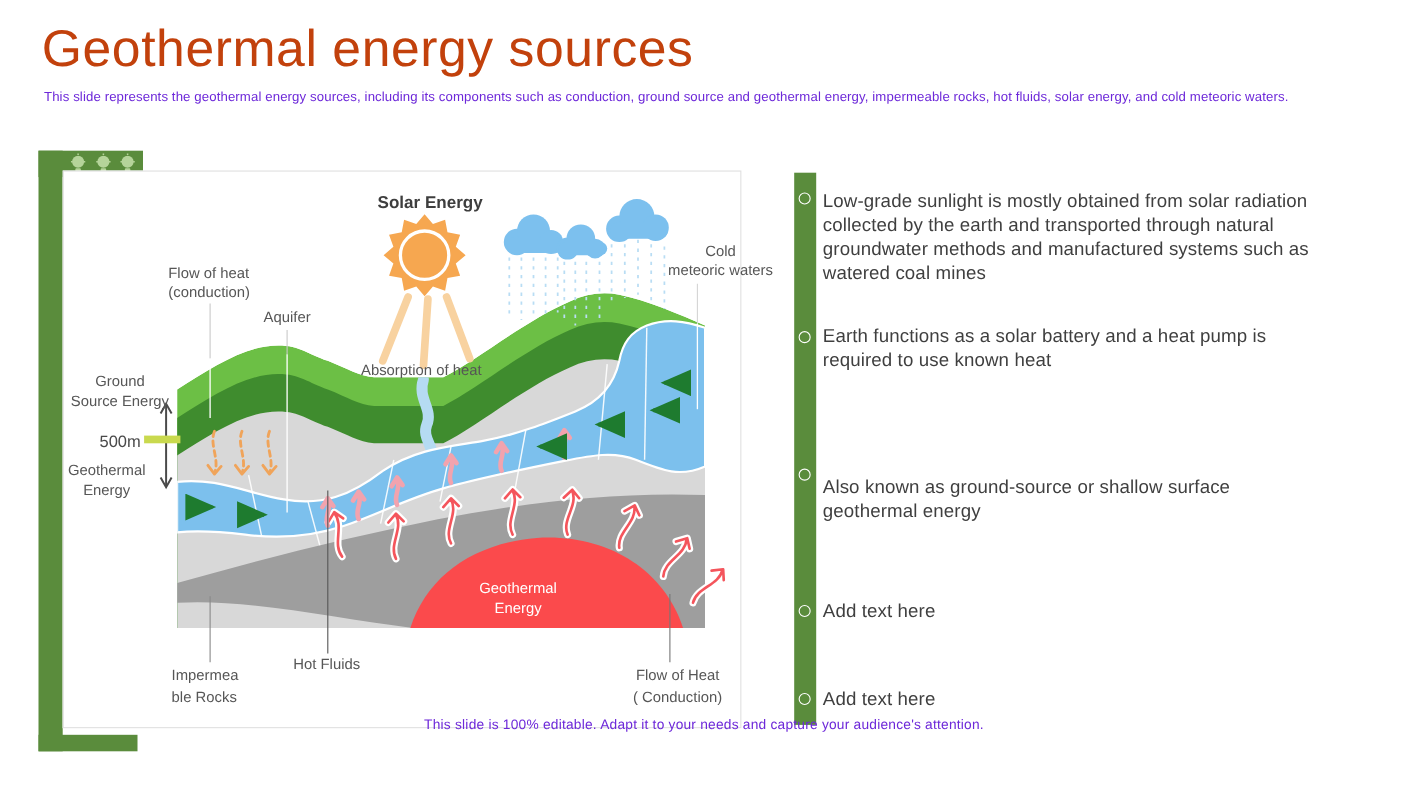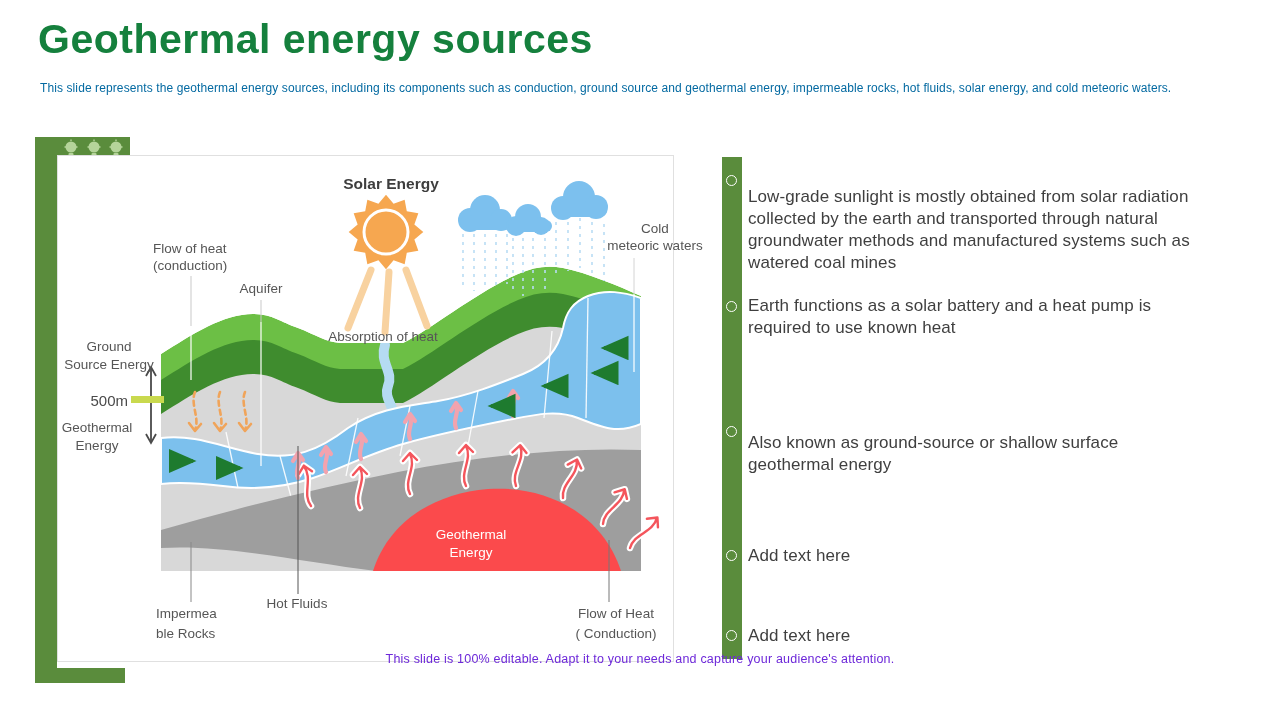--- a/index.html
+++ b/index.html
@@ -3,41 +3,41 @@
 <meta charset="utf-8">
 <style>
   html,body{margin:0;padding:0;}
   body{
     width:1280px;height:720px;position:relative;background:#ffffff;
     font-family:"Liberation Sans", sans-serif;overflow:hidden;
   }
   .abs{position:absolute;}
   
   .slide-title{
-    left:38px;top:16px;font-size:41px;font-weight:700;letter-spacing:.5px;
-    color:#15803d;
+    left:38px;top:16px;font-size:47px;font-weight:400;letter-spacing:.5px;
+    color:#c2410c;
   }
   .slide-subtitle{
-    left:40px;top:81px;font-size:12px;color:#0369a1;white-space:nowrap;letter-spacing:.1px;
+    left:40px;top:81px;font-size:12px;color:#6d28d9;white-space:nowrap;letter-spacing:.1px;
   }
   
   .deco-top-bar{left:35px;top:137px;width:95px;height:24px;background:#5a8c3c;
     display:flex;align-items:center;justify-content:space-around;padding:0 3px;box-sizing:border-box;}
   .deco-v-bar{left:35px;top:137px;width:22px;height:546px;background:#5a8c3c;}
   .deco-bottom-bar{left:35px;top:668px;width:90px;height:15px;background:#5a8c3c;}
   
   .diagram-box{left:57px;top:155px;width:617px;height:507px;background:#fff;border:1px solid #e0e0e0;box-sizing:border-box;}
   
   .bullet-bar{left:722px;top:157px;width:20px;height:502px;background:#5a8c3c;}
   .bullet-dot{position:absolute;left:4px;width:9px;height:9px;border:1.5px solid #fff;border-radius:50%;}
   .bullet-text{
     left:748px;width:505px;font-size:17px;line-height:22px;color:#3f3f3f;
     white-space:pre-line;letter-spacing:.1px;
   }
-  .bt-1{top:186px;} .bt-2{top:295px;} .bt-3{top:432px;} .bt-4{top:545px;} .bt-5{top:625px;}
+  .bt-1{top:172px;} .bt-2{top:295px;} .bt-3{top:432px;} .bt-4{top:545px;} .bt-5{top:625px;}
   
   .slide-footer{left:0;top:652px;width:1280px;text-align:center;font-size:12.5px;color:#6d28d9;letter-spacing:.2px;}
   svg text{font-family:"Liberation Sans", sans-serif;}
 </style>
 </head>
 <body>
 
 <div class="abs slide-title">Geothermal energy sources</div>
 <div class="abs slide-subtitle">This slide represents the geothermal energy sources, including its components such as conduction, ground source and geothermal energy, impermeable rocks, hot fluids, solar energy, and cold meteoric waters.</div>
 

